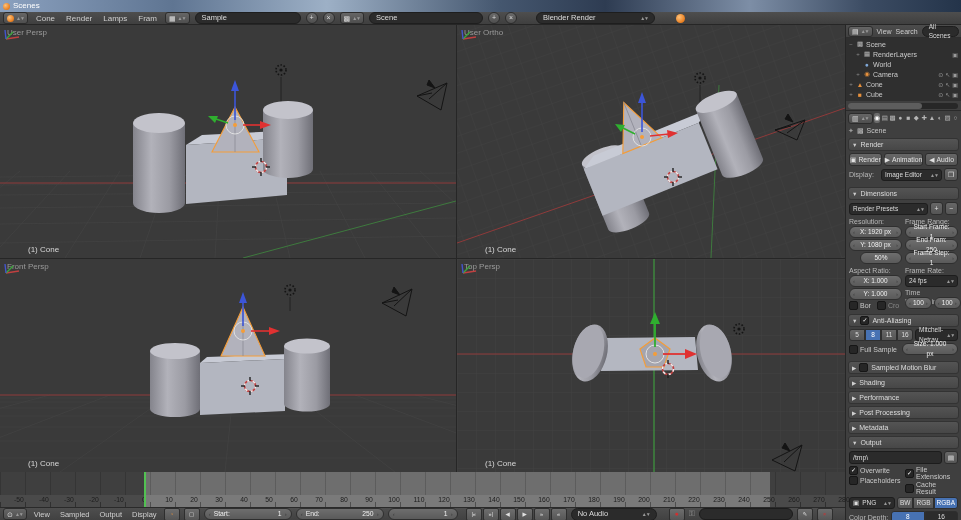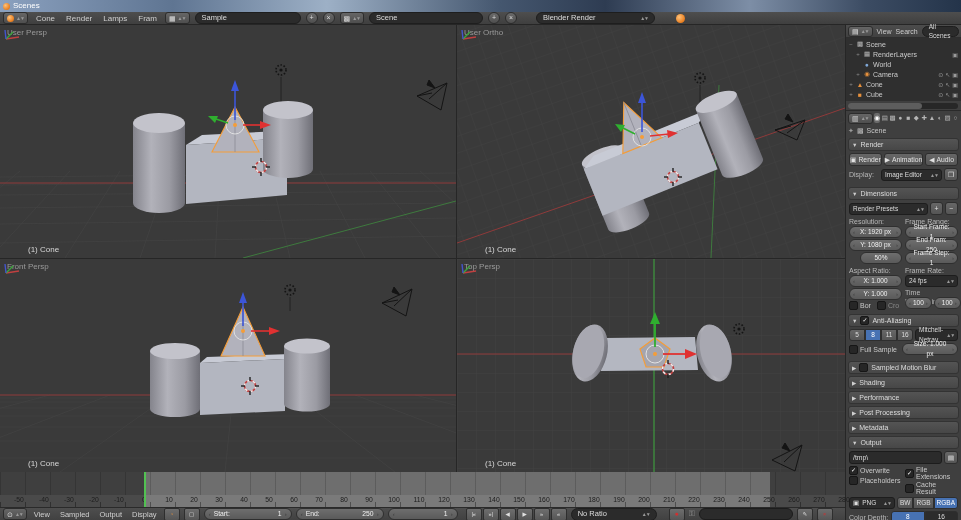--- a/index.html
+++ b/index.html
@@ -810,21 +810,21 @@
     </span>
     <span style="display:flex;gap:1px;margin-left:4px">
       <span class="pb">|«</span>
       <span class="pb">»|</span>
       <span class="pb">◀</span>
       <span class="pb">▶</span>
       <span class="pb">»</span>
       <span class="pb">«</span>
     </span>
     <span class="dd" style="width:72px;height:11px">
-        <span style="flex:1">No Ratio</span>
+        <span style="flex:1">No Audio</span>
         <span class="udar">▲▼</span>
       </span>
     <span class="pb" style="margin-left:8px"><span style="color:#d03030;font-size:7px">●</span></span>
     <span style="color:#9a9a9a;font-size:8px">⚿</span>
     <span class="keyfield"></span>
     <span class="pb">✎</span>
     <span class="pb"><span style="color:#d03030">×</span></span>
   </div>
 </div>
 

